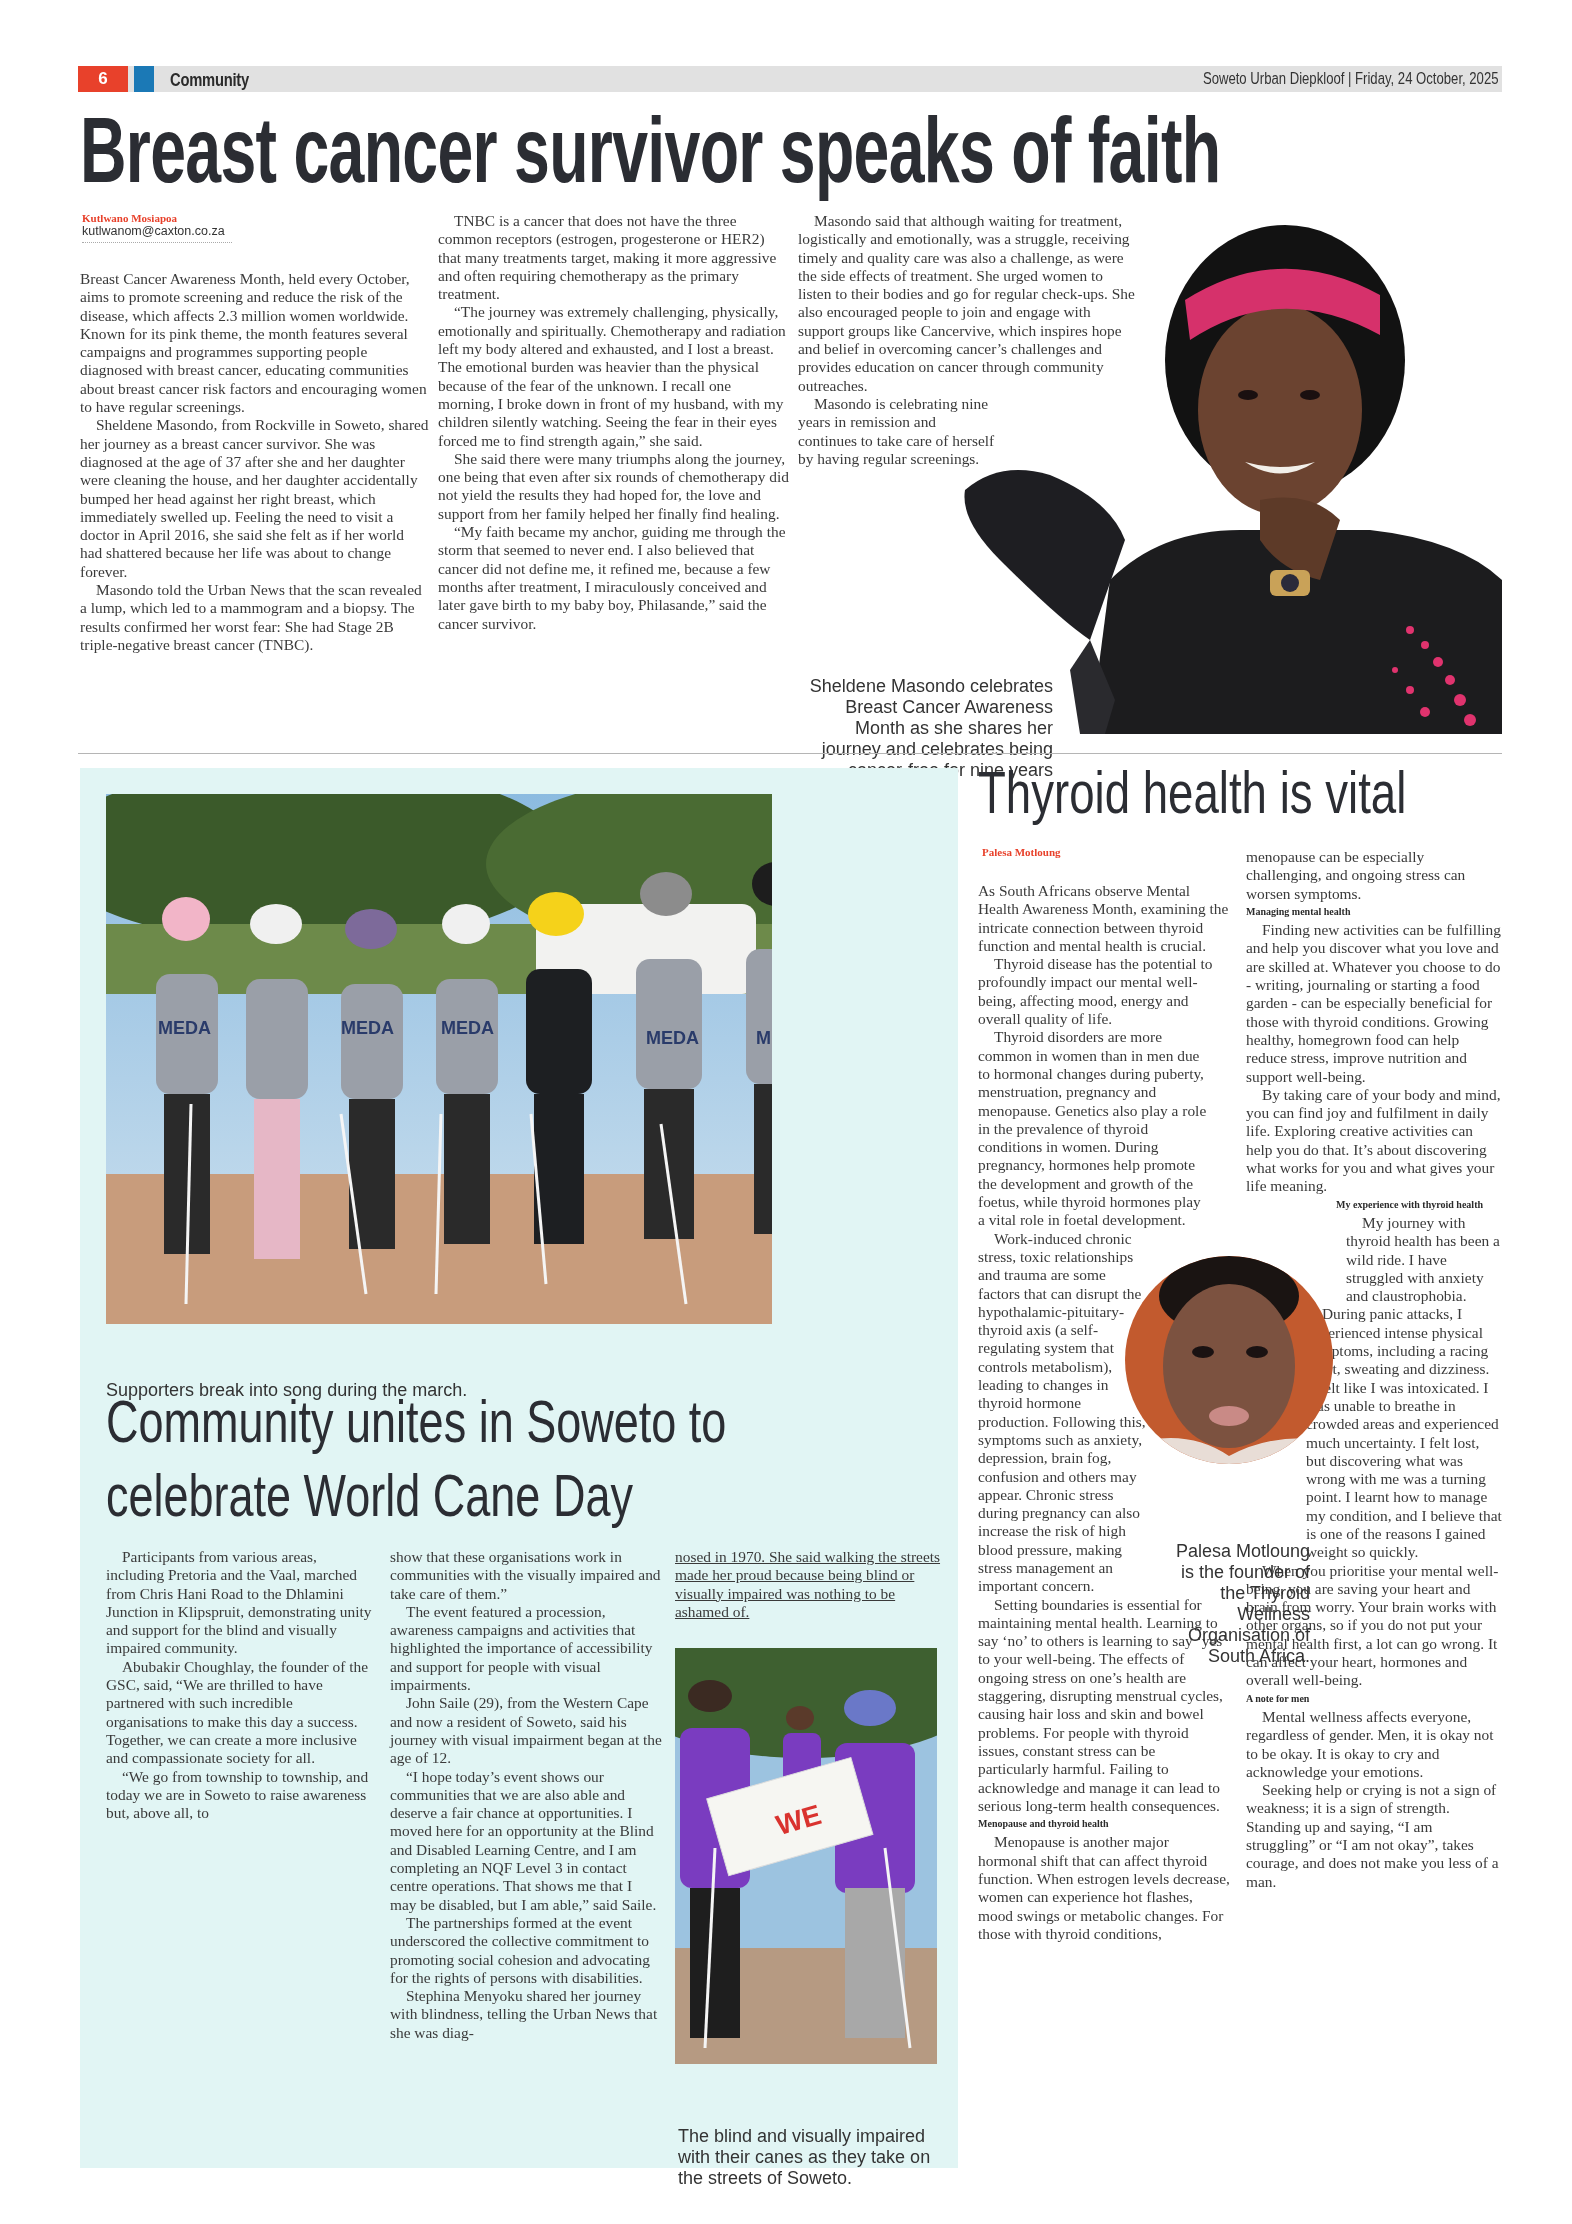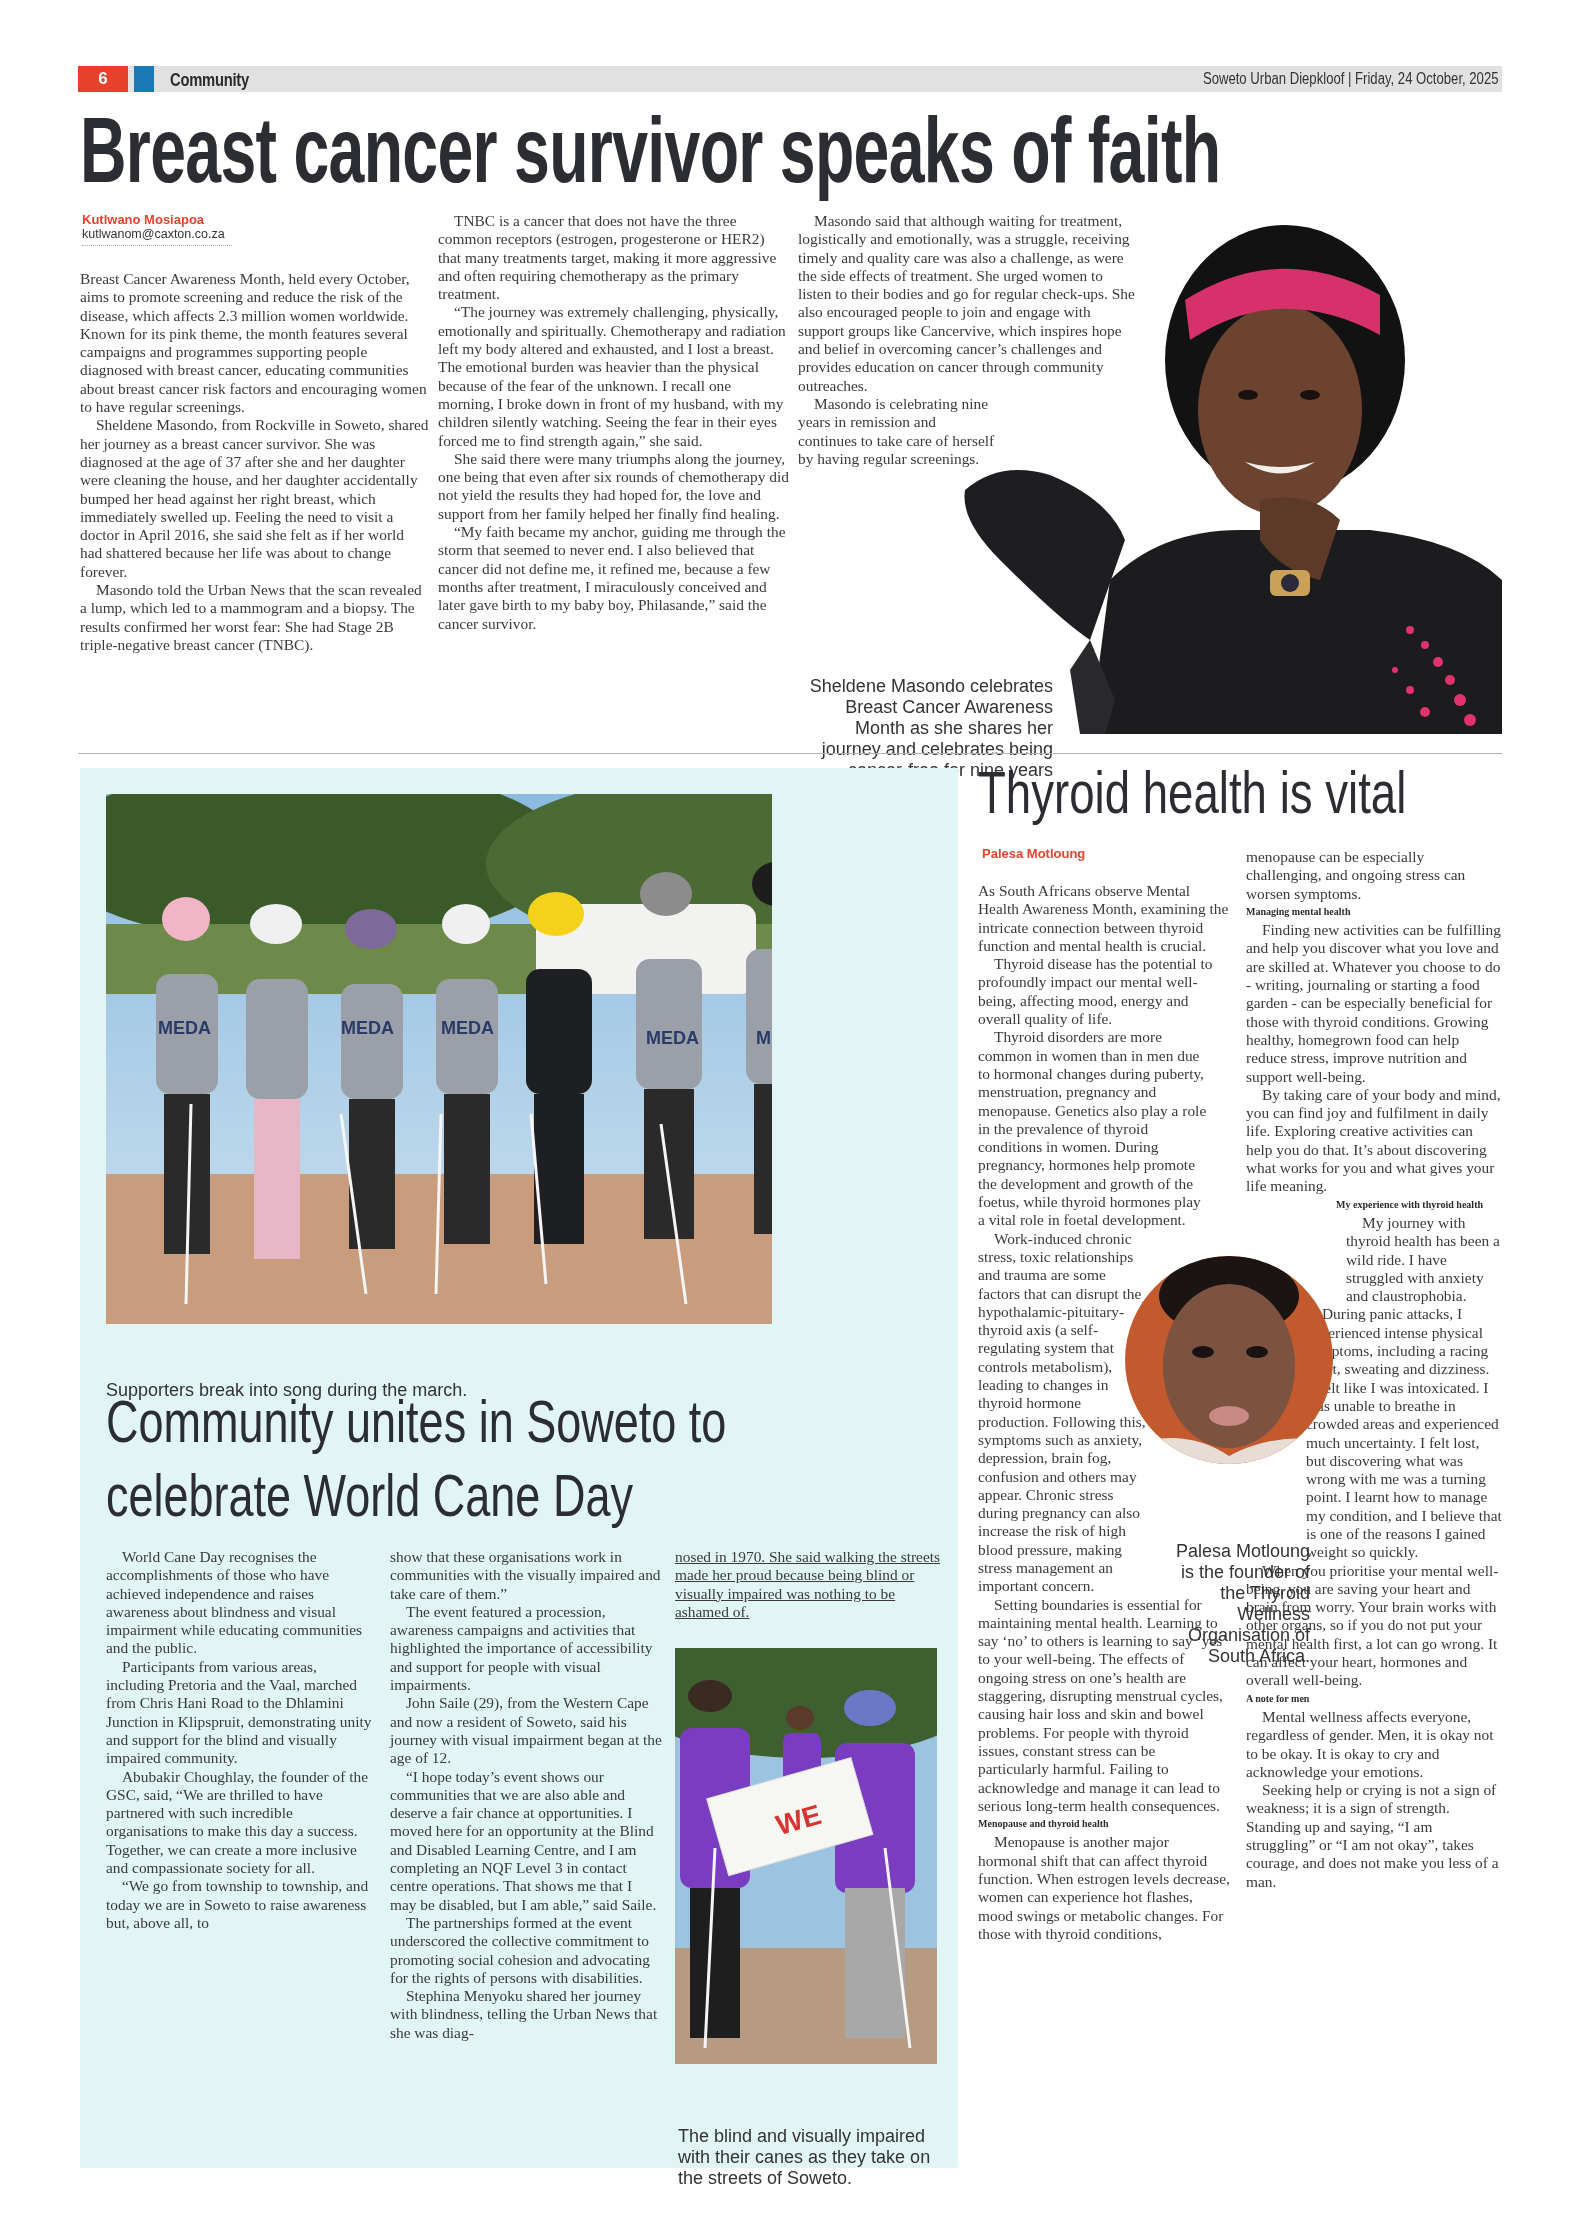--- a/index.html
+++ b/index.html
@@ -13,21 +13,21 @@
     font-family: "Liberation Sans", sans-serif; font-weight: bold; font-size: 17px; text-align: center; line-height: 26px; }
   .bluetab { left: 134px; top: 66px; width: 20px; height: 26px; background: #1b79b6; }
   .section { left: 170px; top: 66px; height: 26px; line-height: 28px; font-family: "Liberation Sans", sans-serif;
     font-weight: bold; font-size: 18px; color: #2b2b2b; transform: scaleX(0.82); transform-origin: left center; letter-spacing: -0.3px; }
   .masthead { right: 74px; top: 66px; height: 26px; line-height: 26px; font-family: "Liberation Sans", sans-serif;
     font-size: 16px; color: #333; transform: scaleX(0.82); transform-origin: right center; }
 
   .headline1 { left: 80px; top: 100px; white-space: nowrap; font-family: "Liberation Sans", sans-serif; font-weight: bold;
     font-size: 92px; line-height: 100px; color: #2b2d33; transform: scaleX(0.70); transform-origin: left top; letter-spacing: -1px; }
 
-  .byline-name { font-family: Liberation Sans, sans-serif; font-weight: bold; color: #e8412b; font-size: 13px; }
+  .byline-name { font-family: Liberation Serif, serif; font-weight: bold; color: #e8412b; font-size: 11px; }
   .byline-email { font-family: "Liberation Sans", sans-serif; color: #333; font-size: 12.5px; }
   .byline-dots { height: 3px; border-top: 1px dotted #aaa; width: 150px; margin-top: 4px; }
 
   .col { font-size: 15.4px; line-height: 18.3px; color: #3a3a3a; text-align: left; }
   .col p { text-indent: 16px; }
   .col p.noindent { text-indent: 0; }
   .col h4 { font-family: "Liberation Serif", serif; font-weight: bold; font-size: 10px; line-height: 18.3px; color: #2b2b2b; }
 
   .photo { overflow: hidden; }
   .caption { font-family: "Liberation Sans", sans-serif; font-size: 18px; line-height: 21px; color: #333; margin-top: 36px; }
@@ -189,21 +189,20 @@
 </div>
 
 <div class="abs caption" style="left:106px;top:1344px;">Supporters break into song during the march.</div>
 
 <div class="abs headline2">
   <div>Community unites in Soweto to</div>
   <div>celebrate World Cane Day</div>
 </div>
 
 <div class="abs col" style="left:106px;top:1548px;width:272px;">
-  <p>World Cane Day recognises the accomplishments of those who have achieved independence and raises awareness about blindness and visual impairment while educating communities and the public.</p>
   <p>Participants from various areas, including Pretoria and the Vaal, marched from Chris Hani Road to the Dhlamini Junction in Klipspruit, demonstrating unity and support for the blind and visually impaired community.</p>
   <p>Abubakir Choughlay, the founder of the GSC, said, “We are thrilled to have partnered with such incredible organisations to make this day a success. Together, we can create a more inclusive and compassionate society for all.</p>
   <p>“We go from township to township, and today we are in Soweto to raise awareness but, above all, to</p>
 </div>
 
 <div class="abs col" style="left:390px;top:1548px;width:272px;">
   <p class="noindent">show that these organisations work in communities with the visually impaired and take care of them.”</p>
   <p>The event featured a procession, awareness campaigns and activities that highlighted the importance of accessibility and support for people with visual impairments.</p>
   <p>John Saile (29), from the Western Cape and now a resident of Soweto, said his journey with visual impairment began at the age of 12.</p>
   <p>“I hope today’s event shows our communities that we are also able and deserve a fair chance at opportunities. I moved here for an opportunity at the Blind and Disabled Learning Centre, and I am completing an NQF Level 3 in contact centre operations. That shows me that I may be disabled, but I am able,” said Saile.</p>

